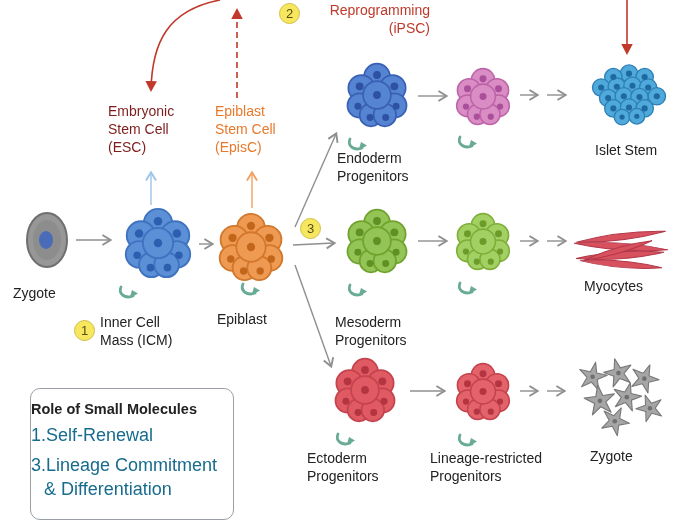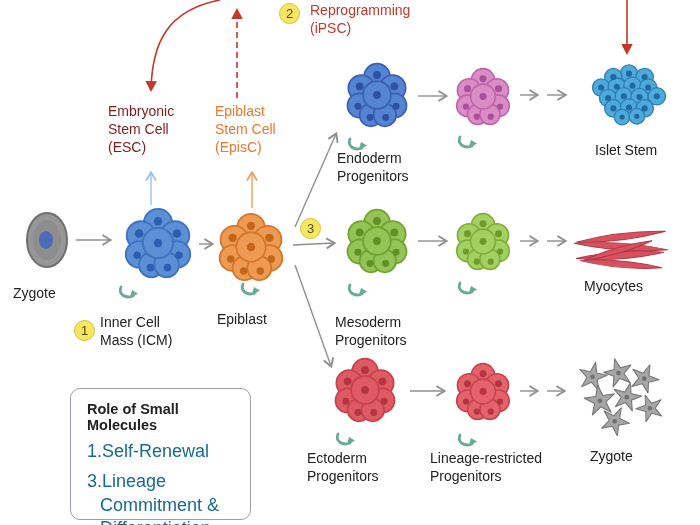--- a/index.html
+++ b/index.html
@@ -4,29 +4,29 @@
 <style>
   html,body{margin:0;padding:0;background:#fff;}
   .stage{
     position:relative;width:700px;height:525px;overflow:hidden;background:#ffffff;
     font-family:"Liberation Sans", sans-serif;
   }
   .abs{position:absolute;}
   .lbl{position:absolute;font-size:14px;line-height:1.28;color:#222;}
   .lbl.blue{color:#7f1d1d;}
   .lbl.orange{color:#e8792c;}
-  .lbl.red{color:#c0392b;}
+  .lbl.red{color:#c0392b;text-align:right;}
   .step{
     position:absolute;width:21px;height:21px;border-radius:50%;
     background:#f7e75f;border:1px solid #d2bf45;color:#574b12;
     font-size:13px;display:flex;align-items:center;justify-content:center;box-sizing:border-box;
   }
   .legend{
-    position:absolute;left:30px;top:388px;width:181px;height:132px;box-sizing:border-box;
-    border:1.5px solid #9aa0a6;border-radius:10px;background:#fff;padding:12px 16px;margin-left:40px;
+    position:absolute;left:30px;top:388px;width:204px;height:132px;box-sizing:border-box;
+    border:1.5px solid #9aa0a6;border-radius:10px;background:#fff;padding:12px 0;
   }
   .legend-title{font-size:14.5px;font-weight:bold;color:#222;}
   .legend-item{
     font-size:18px;color:#176b8d;margin-top:7px;line-height:1.3;
     padding-left:13px;text-indent:-13px;
   }
   svg{display:block;}
 </style>
 </head>
 <body>

